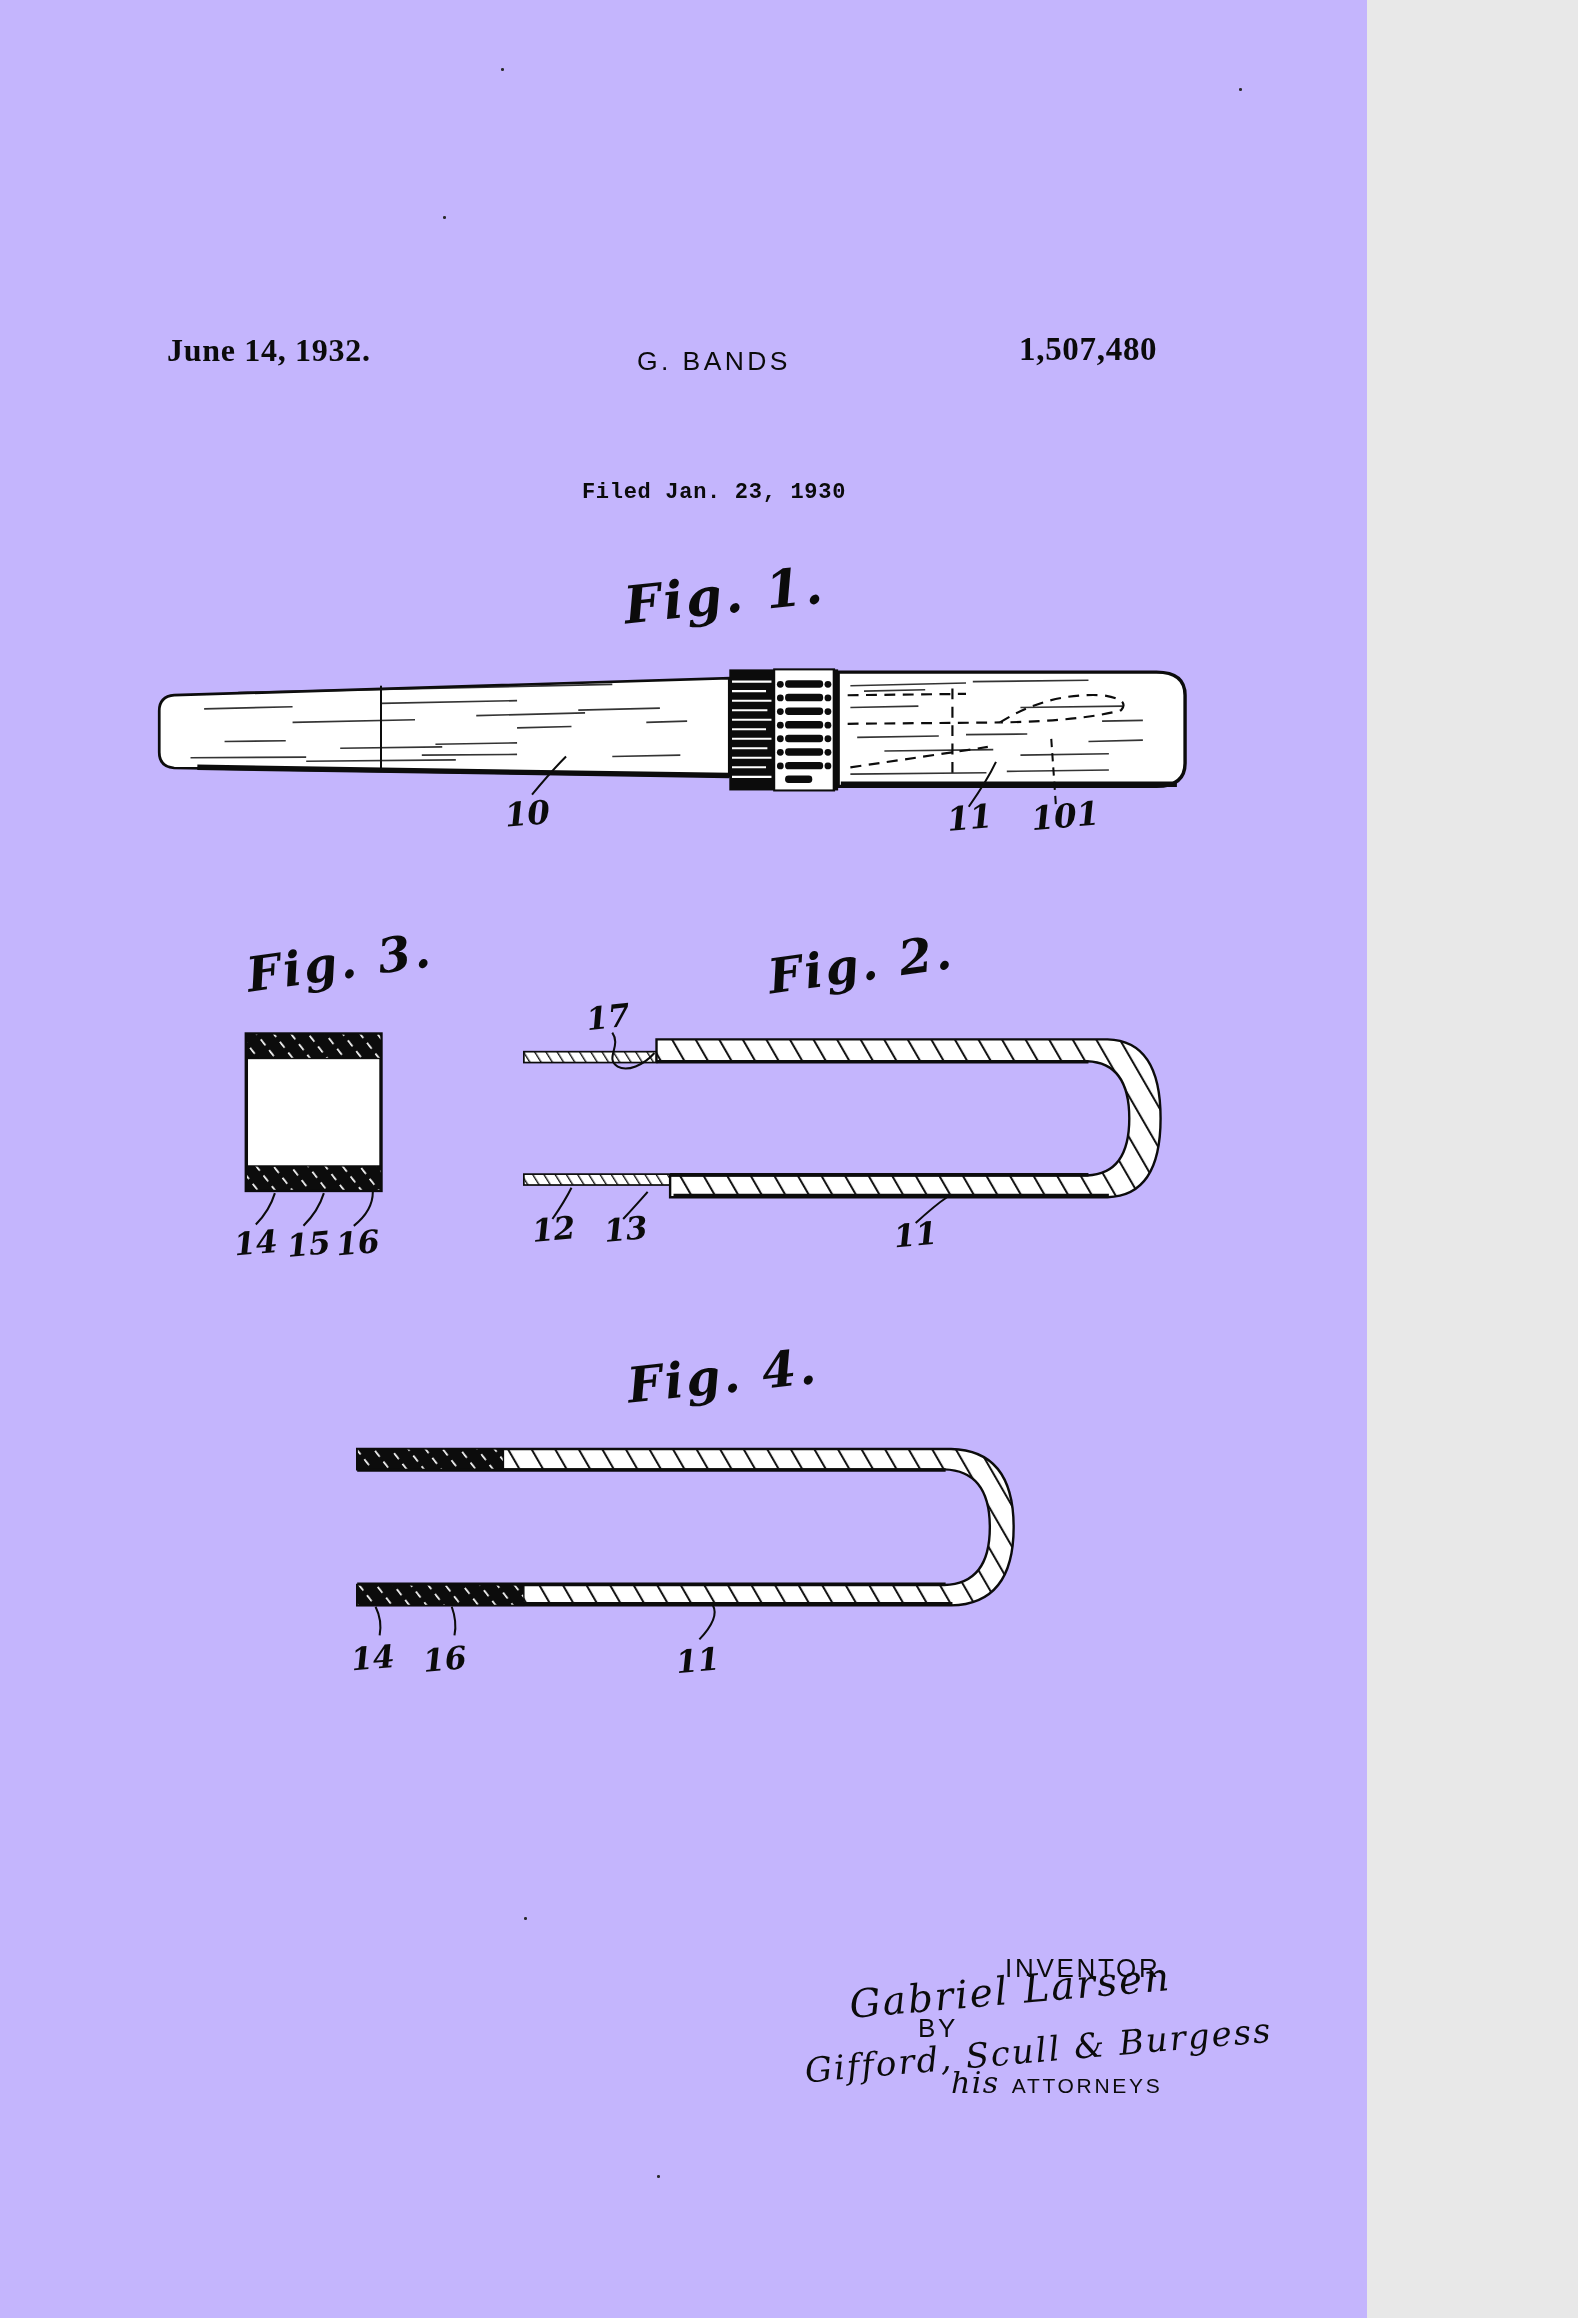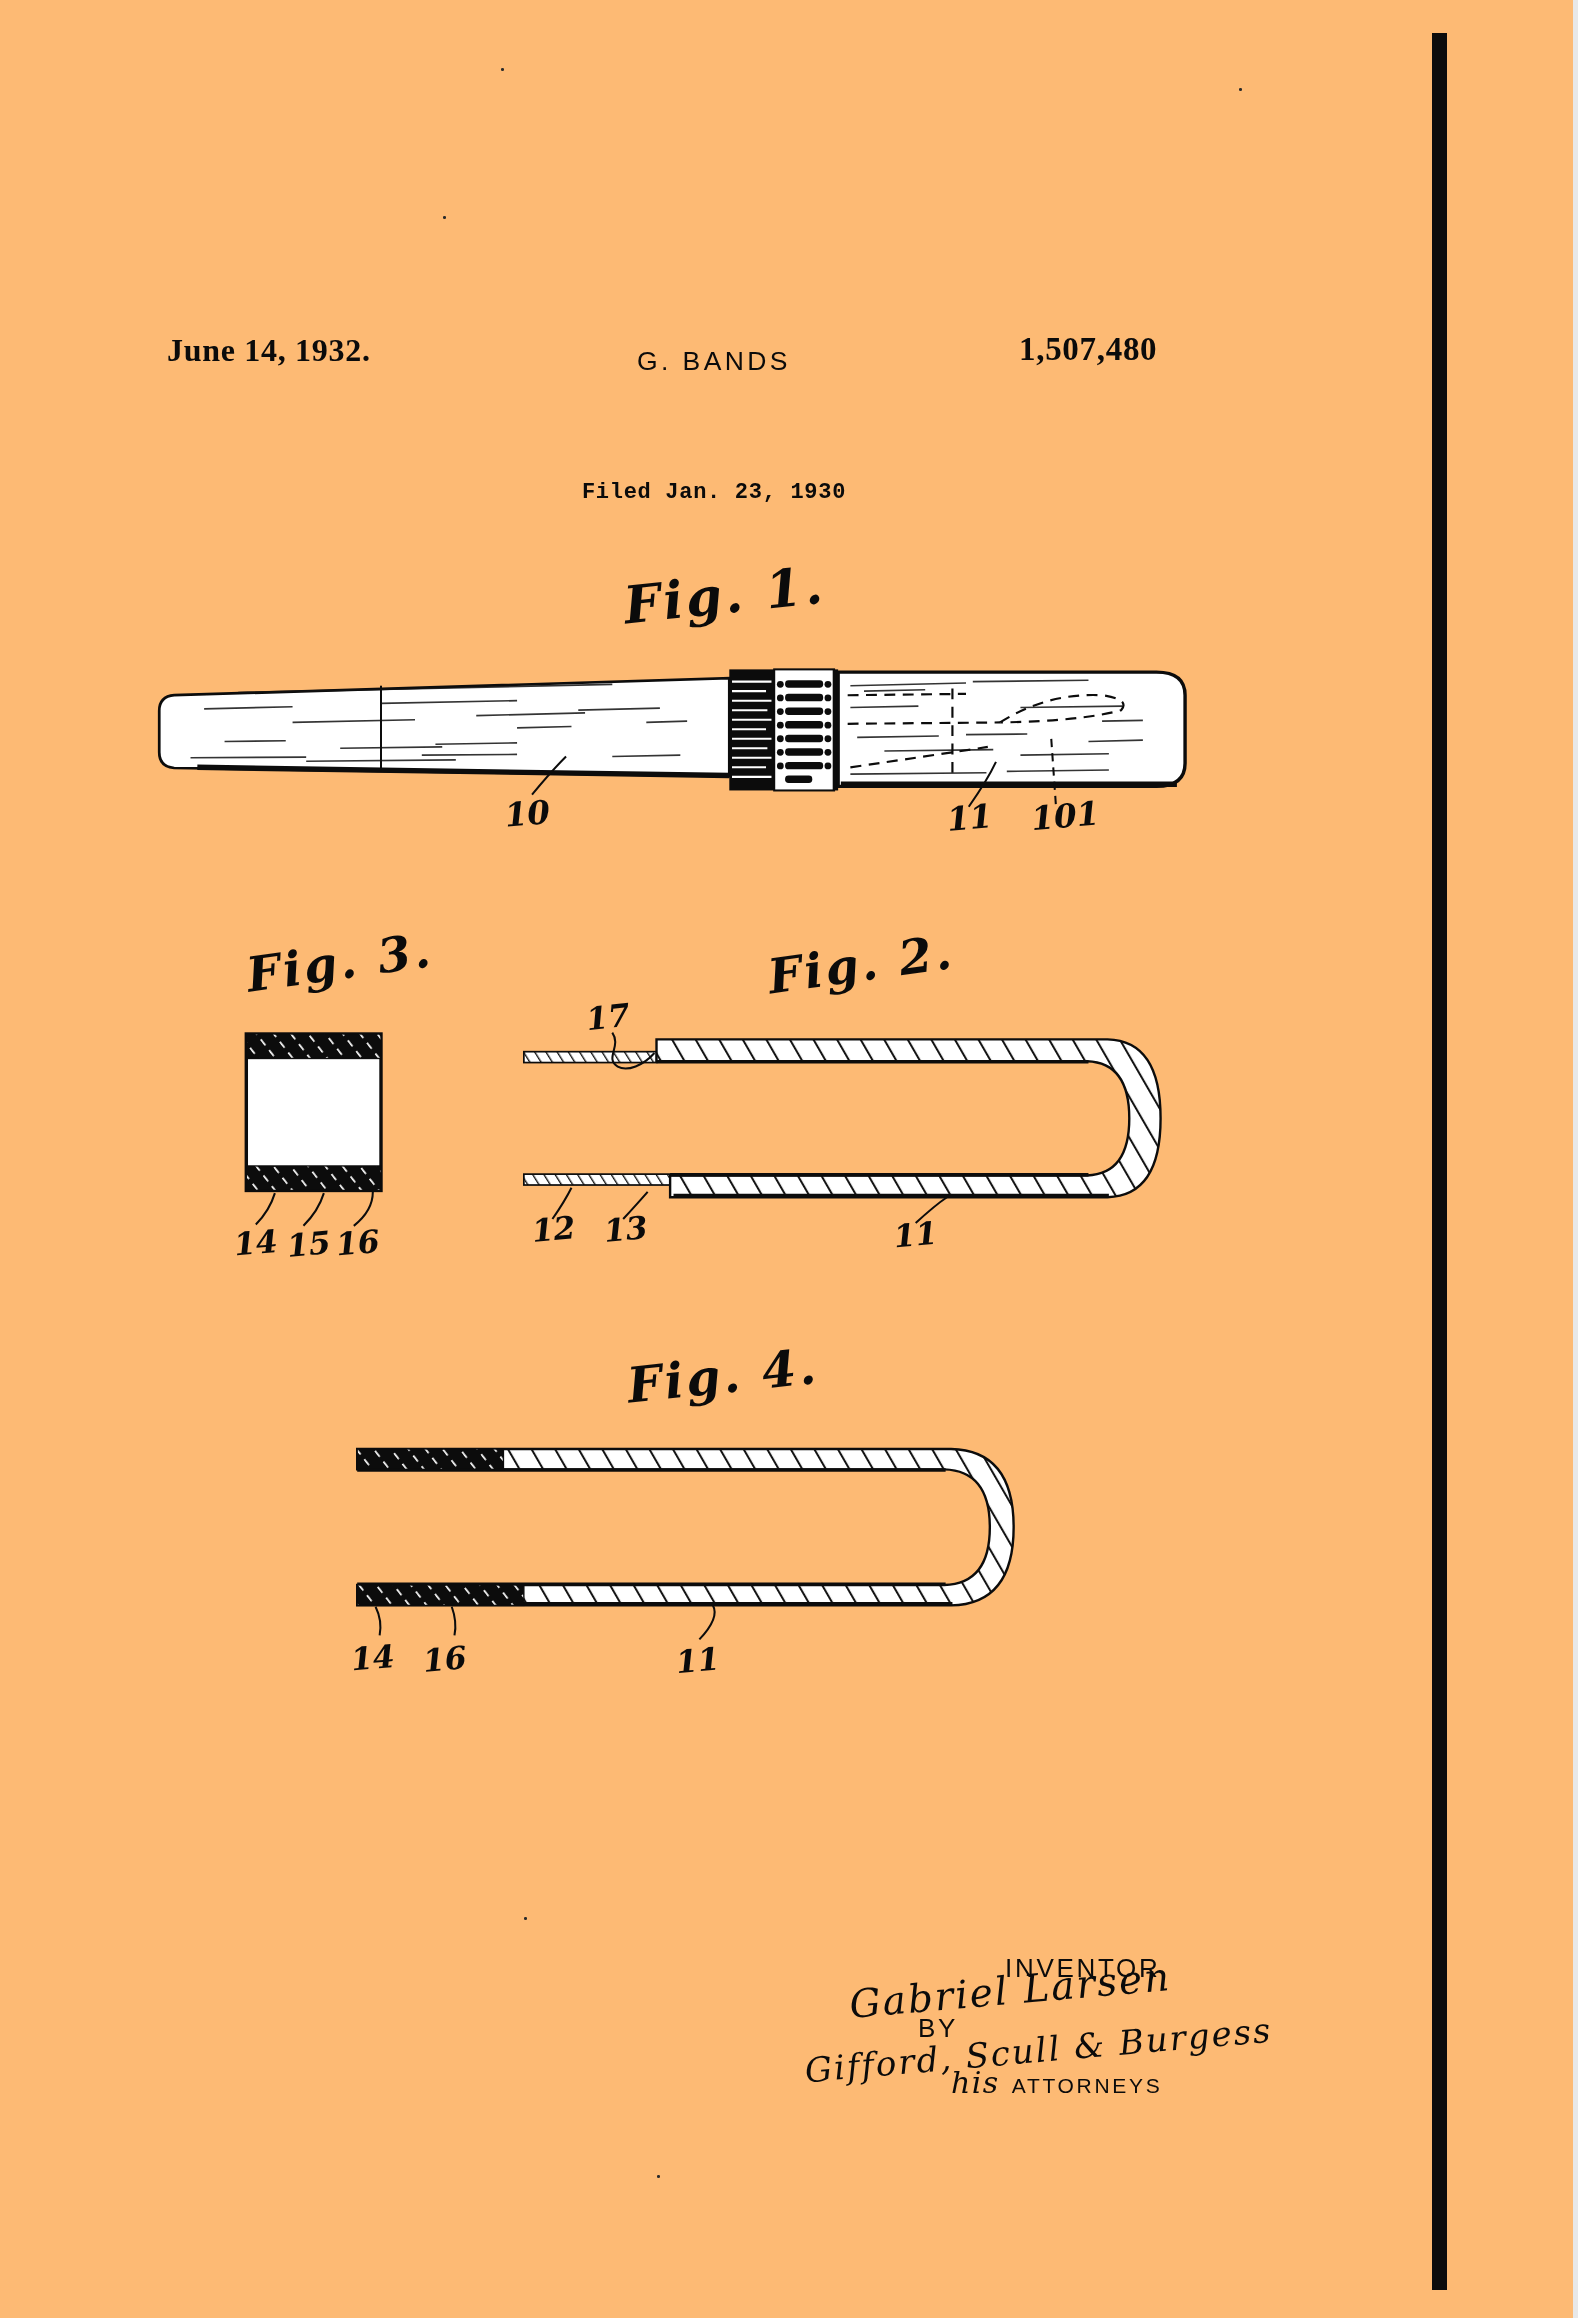--- a/index.html
+++ b/index.html
@@ -1,19 +1,19 @@
 <!DOCTYPE html>
 <html style="font-size:11px"><head>
 <meta charset="utf-8">
 <style>
   html,body{margin:0;padding:0;background:#e8e8e8;}
   #page{
     position:relative;
-    width:1573px;height:2319px;
-    background:#fdba74;
+    width:1367px;height:2319px;
+    background:#c4b5fd;
     overflow:hidden;
     font-family:"Liberation Serif", serif;
     color:#0b0b0b;
   }
   .abs{position:absolute;}
   .date{
     left:167px;top:332px;
     font-family:"Liberation Serif", serif;
     font-weight:bold;font-size:32px;letter-spacing:0.7px;
   }

